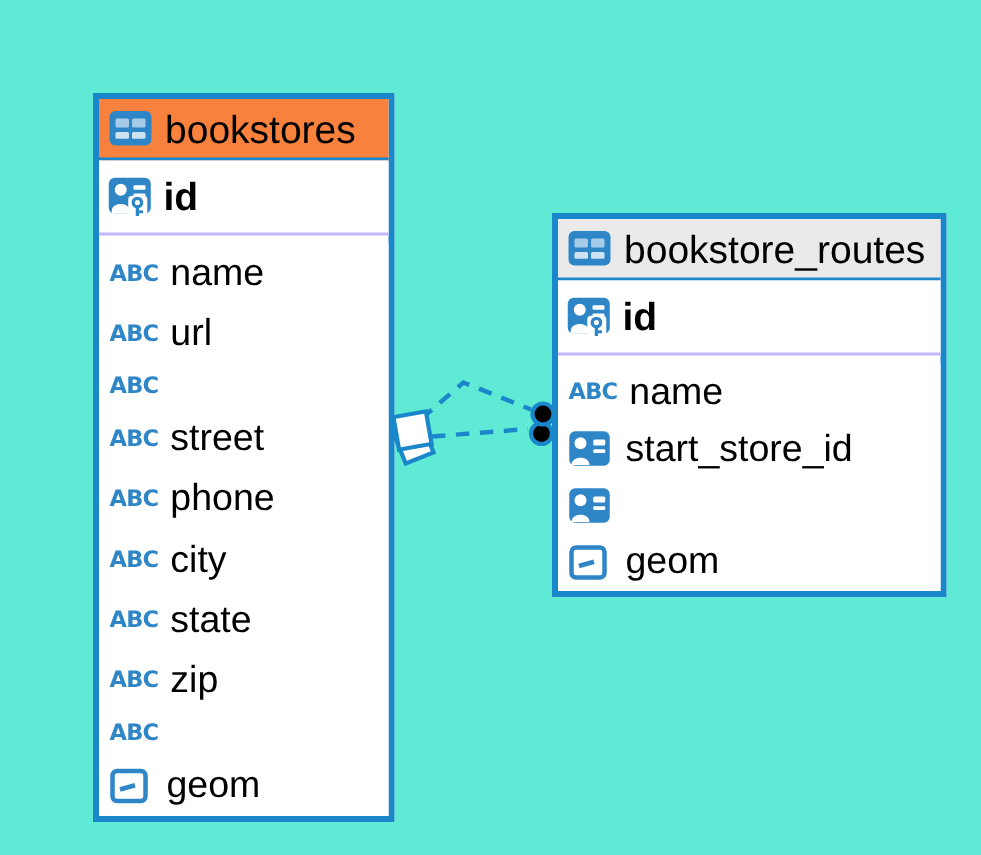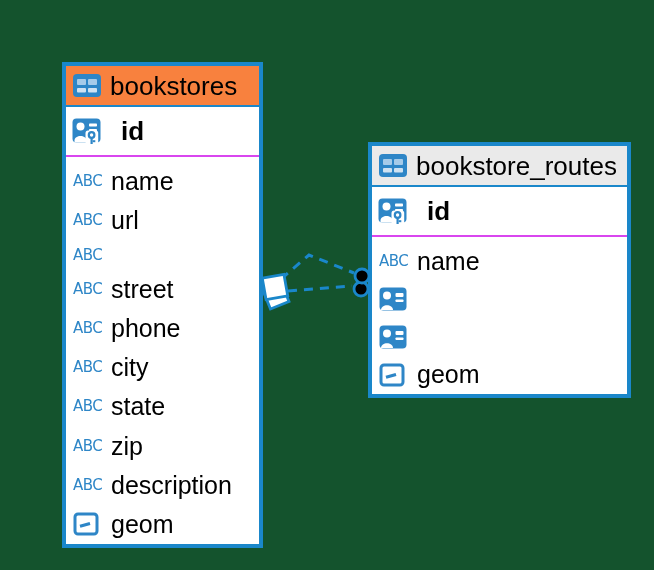--- a/index.html
+++ b/index.html
@@ -1,46 +1,46 @@
 <!DOCTYPE html>
 <html><head>
 <meta charset="utf-8">
 <style>
   html,body{margin:0;padding:0;background:#fff;}
   .canvas{
-    position:relative;width:654px;height:570px;background:#14532d;overflow:hidden;
+    position:relative;width:654px;height:570px;background:#5eead4;overflow:hidden;
     font-family:"Liberation Sans", sans-serif;color:#000;
   }
   .table{
     position:absolute;box-sizing:border-box;background:#fff;
     border:4px solid #1A87CA;display:flex;flex-direction:column;
   }
   .tbl-bookstores{left:62px;top:62px;width:201px;height:486px;}
   .tbl-routes{left:368px;top:142px;width:263px;height:256px;}
   .t-header{
     box-sizing:border-box;height:41px;flex:0 0 41px;display:flex;align-items:center;
     gap:8px;padding-left:6px;border-bottom:2px solid #1A87CA;
     font-size:26px;white-space:nowrap;overflow:hidden;
   }
   .hdr-orange{background:#F8813E;}
   .hdr-gray{background:#EAEAEA;}
   .t-pk-row{
     box-sizing:border-box;height:50px;flex:0 0 50px;display:flex;align-items:center;
-    gap:20px;padding-left:6px;border-bottom:2px solid #d946ef;background:#fff;
+    gap:8px;padding-left:6px;border-bottom:2px solid #c4b5fd;background:#fff;
     font-size:26px;font-weight:bold;white-space:nowrap;
   }
   .t-fields{flex:1 1 auto;display:flex;flex-direction:column;padding-top:5px;}
   .row{
     flex:1 1 auto;display:flex;align-items:center;gap:8px;padding-left:7px;
     font-size:25px;white-space:nowrap;background:#fff;
   }
   .icn{flex:0 0 auto;display:block;}
   .icn-w{flex:0 0 30px;display:flex;align-items:center;justify-content:flex-start;}
   .abc{
-    font-size:15px;font-weight:400;letter-spacing:-0.5px;color:#2E86C7;
+    font-size:15px;font-weight:700;letter-spacing:-0.5px;color:#2E86C7;
     font-family:"DejaVu Sans", sans-serif;line-height:1;
   }
   .lbl{line-height:1;}
   .connector{position:absolute;left:0;top:0;width:654px;height:570px;z-index:5;}
   .defs{position:absolute;width:0;height:0;overflow:hidden;}
 </style>
 </head>
 <body>
 
 <svg class="defs" aria-hidden="true">
@@ -137,21 +137,20 @@
       <div class="row">
         <span class="icn-w">
             <span class="abc">ABC</span>
           </span>
         <span class="lbl">zip</span>
       </div>
       <div class="row">
         <span class="icn-w">
             <span class="abc">ABC</span>
           </span>
-        <span class="lbl">description</span>
       </div>
       <div class="row">
         <span class="icn-w">
             <svg class="icn" width="26" height="24" viewBox="0 0 26 24">
               <use href="#sym-geom"></use>
             </svg>
           </span>
         <span class="lbl">geom</span>
       </div>
     </div>
@@ -176,20 +175,21 @@
             <span class="abc">ABC</span>
           </span>
         <span class="lbl">name</span>
       </div>
       <div class="row">
         <span class="icn-w">
             <svg class="icn" width="28" height="24" viewBox="0 0 28 24">
               <use href="#sym-fk"></use>
             </svg>
           </span>
+        <span class="lbl">start_store_id</span>
       </div>
       <div class="row">
         <span class="icn-w">
             <svg class="icn" width="28" height="24" viewBox="0 0 28 24">
               <use href="#sym-fk"></use>
             </svg>
           </span>
       </div>
       <div class="row">
         <span class="icn-w">

